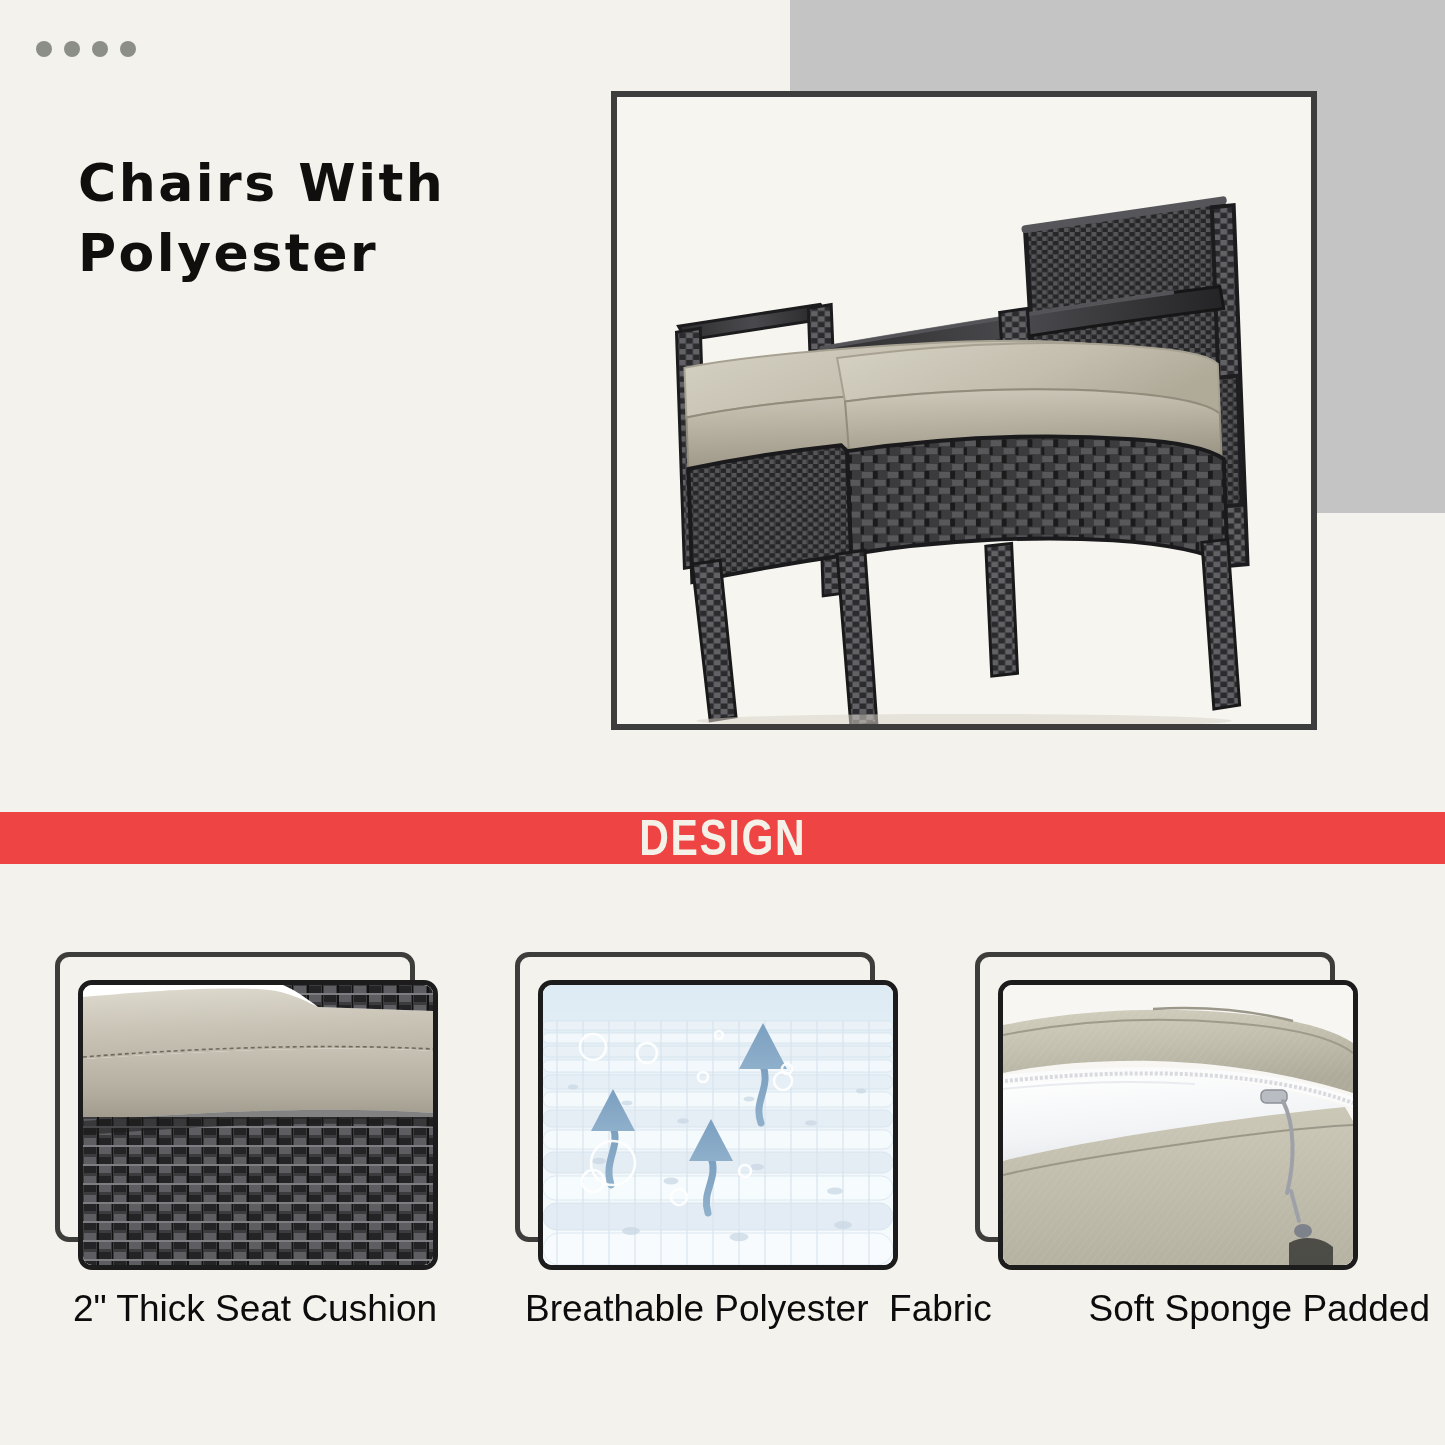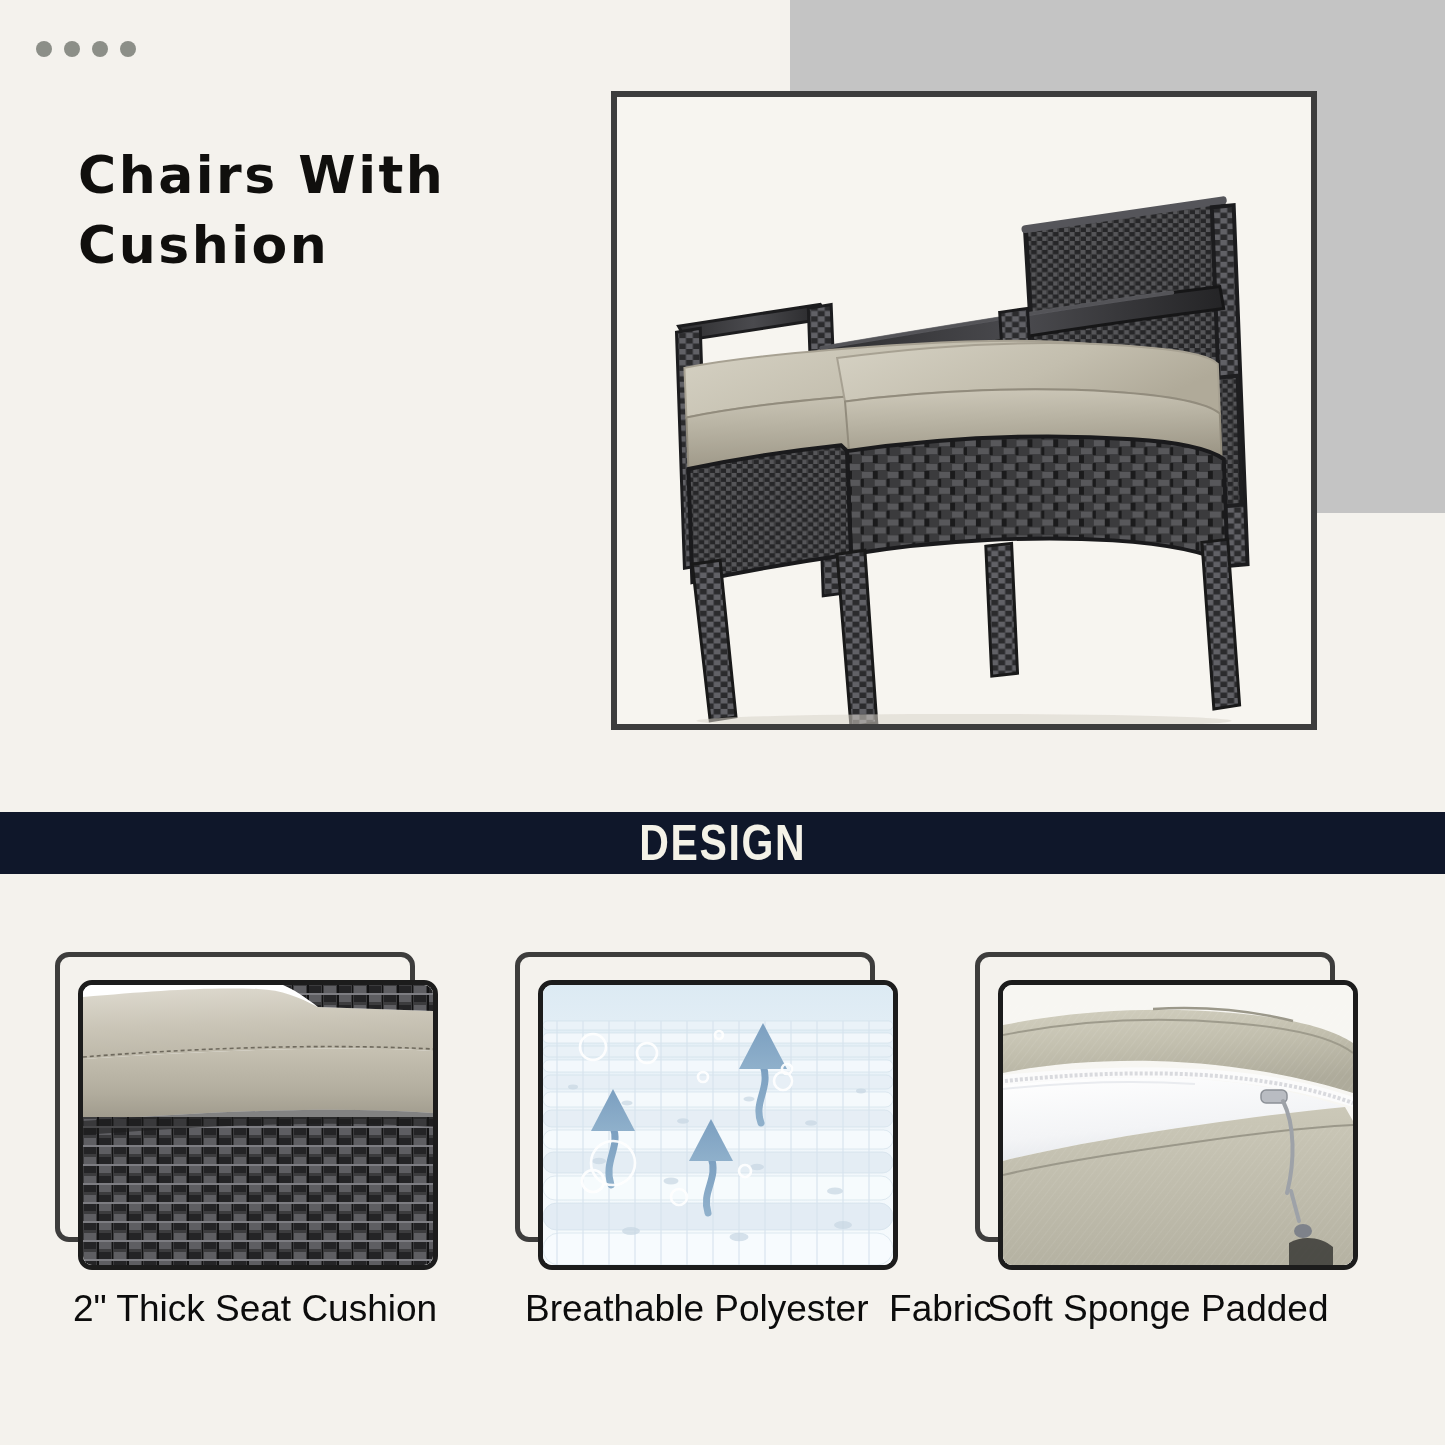--- a/index.html
+++ b/index.html
@@ -17,43 +17,43 @@
     position:absolute;left:790px;top:0;width:655px;height:513px;
     background:#c4c4c4;
   }
 
   
   .dots{position:absolute;left:36px;top:41px;display:flex;gap:12px;}
   .dot{width:16px;height:16px;border-radius:50%;background:#8c8f88;}
 
   
   .headline{
-    position:absolute;left:78px;top:140px;width:520px;
+    position:absolute;left:78px;top:148px;width:520px;
     font-size:52px;line-height:70px;font-weight:800;
     letter-spacing:2.5px;color:#100f0d;
     font-family:"DejaVu Sans", sans-serif;
   }
   .headline div{white-space:nowrap;}
 
   
   .hero-frame{
     position:absolute;left:611px;top:91px;width:706px;height:639px;
     border:6px solid #3d3d3d;background:#f7f5f0;box-sizing:border-box;
     overflow:hidden;
   }
   .hero-inner{position:absolute;inset:0;background:#f7f5f0;}
 
   
   .chair{position:absolute;left:0;top:0;width:100%;height:100%;}
   .chair svg{display:block;width:100%;height:100%;}
 
   
   .design-banner{
-    position:absolute;left:0;top:812px;width:1445px;height:62px;
-    background:#0f172a;display:flex;align-items:center;justify-content:center;
+    position:absolute;left:0;top:812px;width:1445px;height:52px;
+    background:#ef4444;display:flex;align-items:center;justify-content:center;
   }
   .design-banner span{
     color:#f4f2e8;font-size:50px;font-weight:700;letter-spacing:2px;
     font-family:"Liberation Sans Narrow","Liberation Sans",sans-serif;
     transform:scaleX(0.82);transform-origin:center;
   }
 
   
   .cards{position:absolute;left:0;top:952px;width:1445px;height:420px;}
   .card{position:absolute;top:0;width:430px;height:420px;}
@@ -74,39 +74,39 @@
   .photo-card .ph{position:absolute;inset:0;}
   .photo-card svg{display:block;width:100%;height:100%;}
 
   .card-caption{
     position:absolute;left:0;top:336px;width:430px;
     font-size:37px;color:#0c0c0c;white-space:pre;
     font-family:"Liberation Sans Narrow","Liberation Sans",sans-serif;
   }
   .card.c0 .card-caption{text-align:left;left:18px;}
   .card.c1 .card-caption{text-align:left;left:10px;}
-  .card.c2 .card-caption{text-align:left;left:12px;}
+  .card.c2 .card-caption{text-align:right;left:25px;}
 </style>
 </head>
 <body>
 
 <div class="page">
 
   <div class="grey-block"></div>
 
   <div class="dots">
     <span class="dot"></span>
     <span class="dot"></span>
     <span class="dot"></span>
     <span class="dot"></span>
   </div>
 
   <div class="headline">
     <div>Chairs With</div>
-    <div>Cushion</div>
+    <div>Polyester</div>
   </div>
 
   <div class="hero-frame">
     <div class="hero-inner">
       <div class="chair">
         <svg viewBox="0 0 700 630" preserveAspectRatio="xMidYMid meet">
           <defs>
             <pattern id="weaveA" width="11" height="9" patternUnits="userSpaceOnUse" patternTransform="rotate(0)">
               <rect width="11" height="9" fill="#3f3f41"></rect>
               <rect x="0" y="0" width="5" height="4" fill="#262628"></rect>

